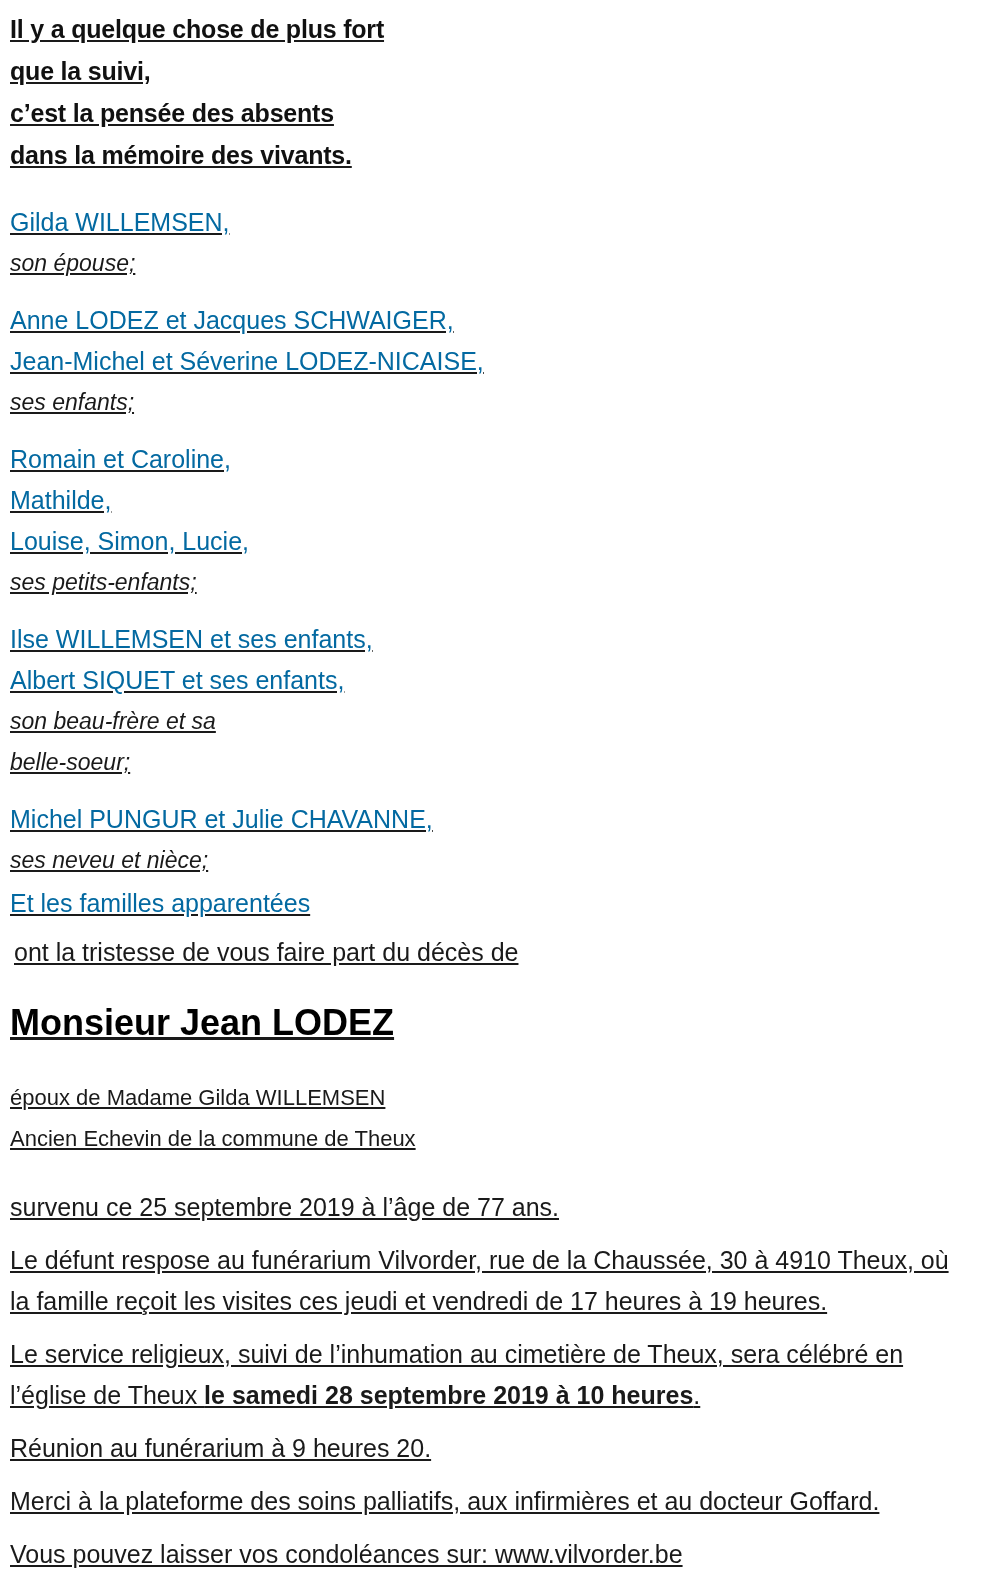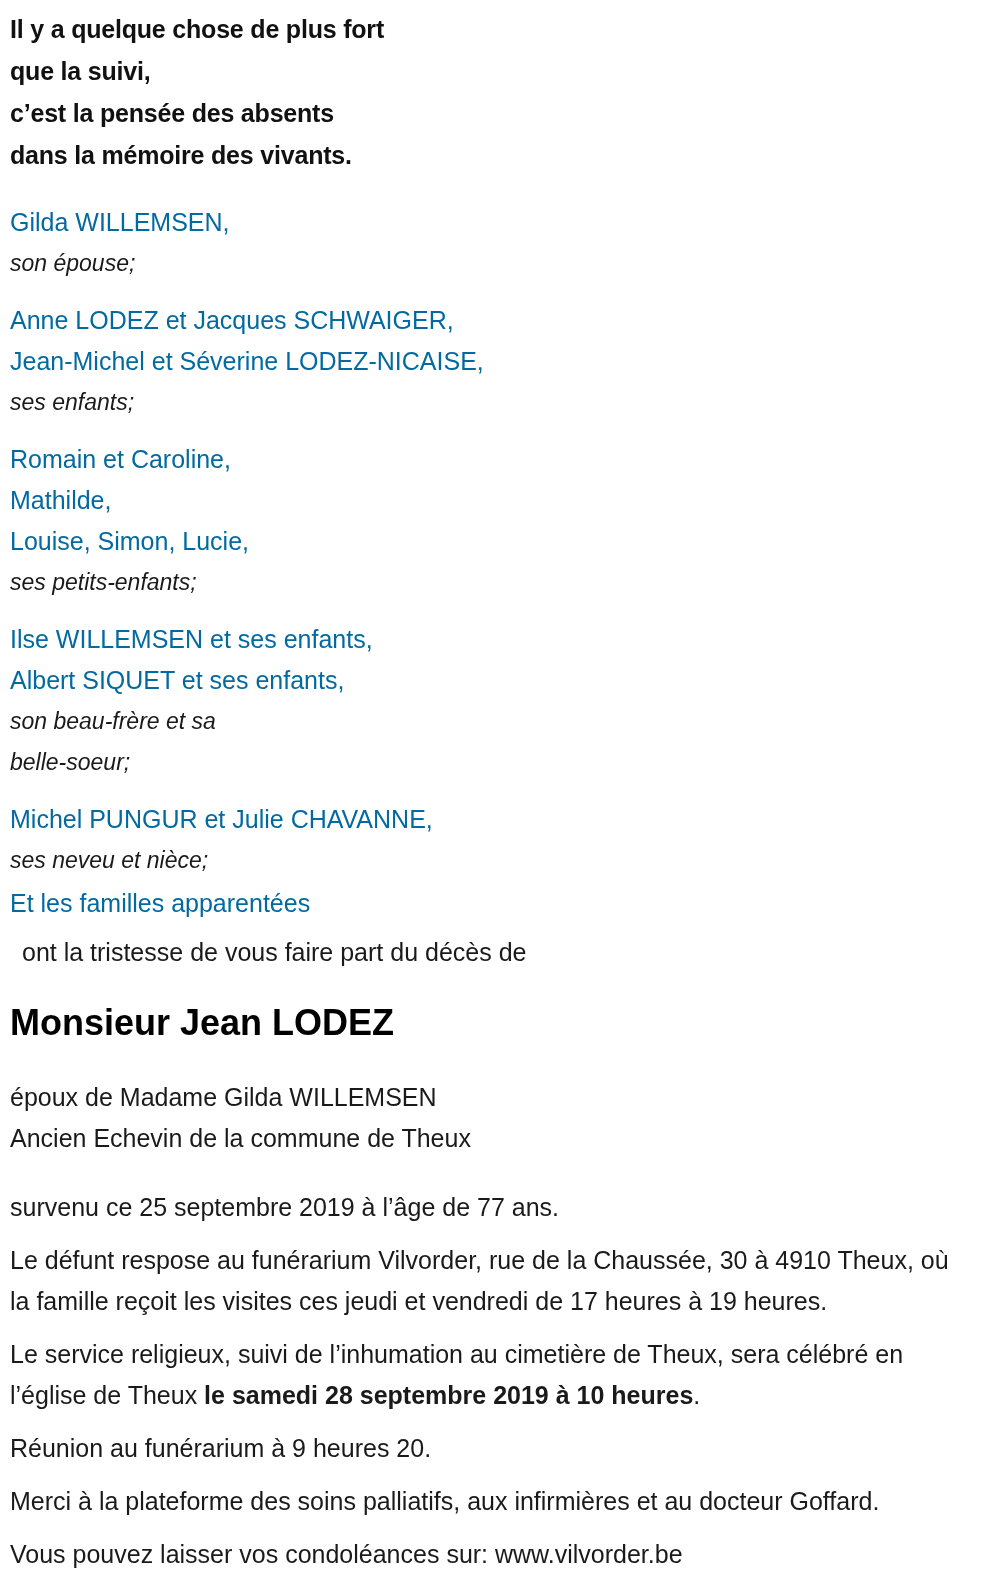--- a/index.html
+++ b/index.html
@@ -14,20 +14,21 @@
     color: #1a1a1a;
     overflow: hidden;
   }
   .page {
     position: relative;
     width: 1000px;
     height: 1180px;
     box-sizing: border-box;
     padding: 8px 11px 0 10px;
     background: #ffffff;
+    text-decoration: underline;
   }
 
   
   .quote {
     margin: 0 0 26px 0;
   }
   .quote-line {
     font-weight: bold;
     font-size: 25px;
     line-height: 42px;
@@ -61,39 +62,39 @@
   .rel-role .role-l {
     display: block;
   }
   .spacer-sm { height: 14px; }
 
   
   .announce {
     font-size: 25px;
     line-height: 41px;
     color: #1a1a1a;
-    margin: 8px 0 26px 12px;
+    margin: 8px 0 26px 4px;
   }
 
   
   .deceased-name {
     font-weight: bold;
     font-size: 36px;
     line-height: 48px;
     letter-spacing: 0px;
     color: #000000;
     margin: 0 0 30px 0;
   }
 
   
   .sub-info {
     margin: 0 0 28px 0;
   }
   .sub-info-line {
-    font-size: 25px;
+    font-size: 22px;
     line-height: 41px;
     color: #1a1a1a;
   }
 
   
   .body-par {
     font-size: 25px;
     line-height: 41px;
     color: #1a1a1a;
     margin: 0 0 12px 0;

